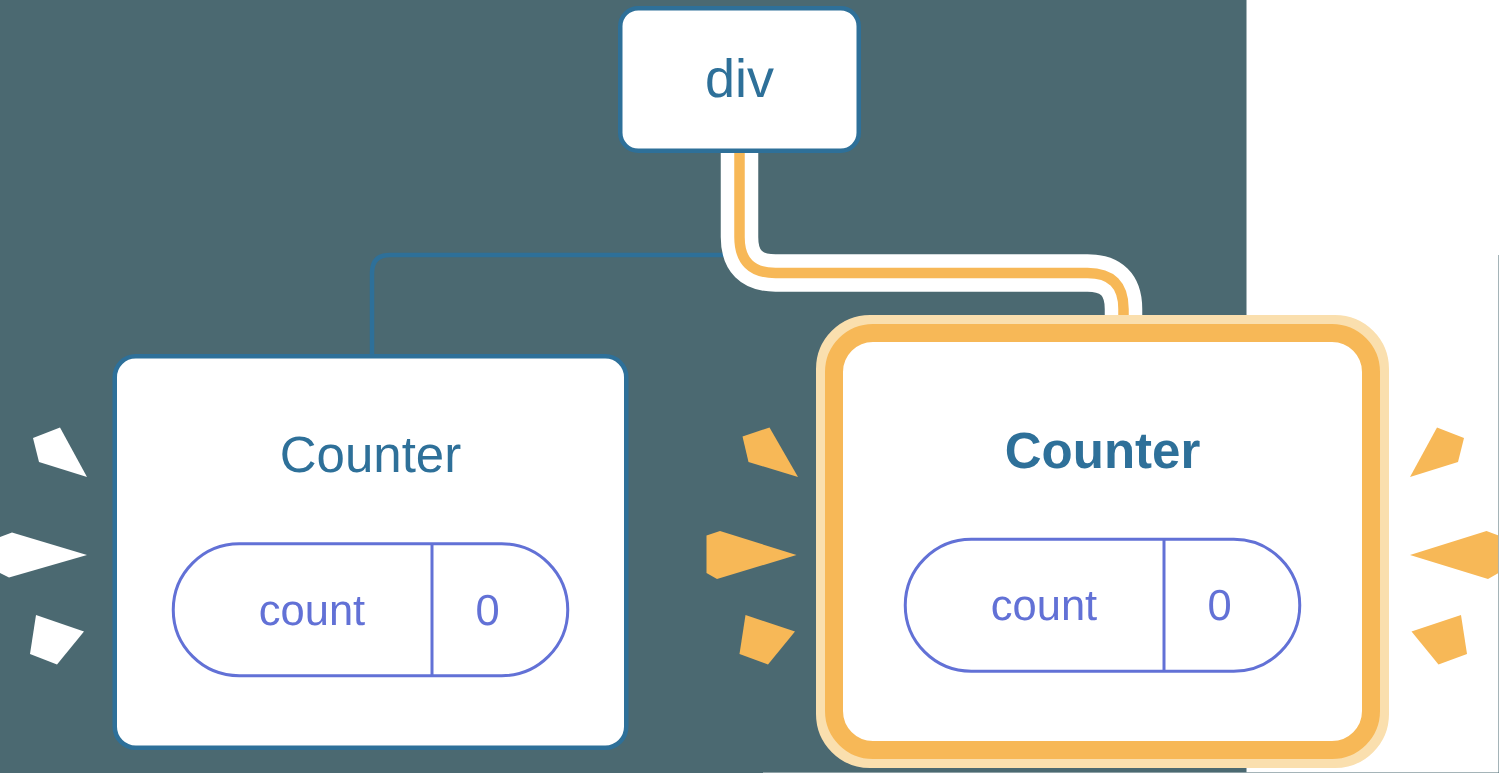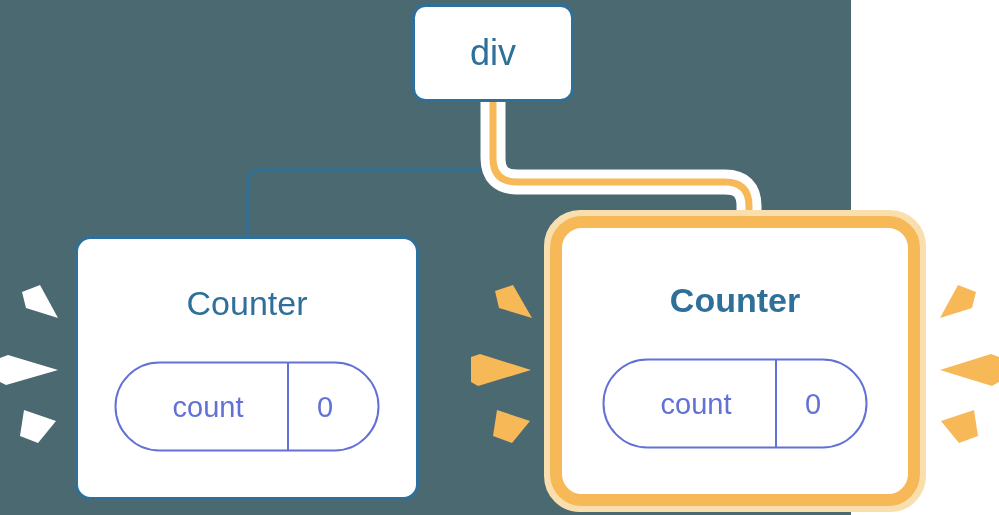--- a/index.html
+++ b/index.html
@@ -11,21 +11,20 @@
     width: 999px;
     height: 515px;
     overflow: hidden;
     font-family: "Liberation Sans", sans-serif;
   }
   #stage {
     position: relative;
     width: 831px;
     height: 515px;
     background: #4b6971;
-    padding-left: 20px;
   }
   #diagram-svg {
     position: absolute;
     left: 0;
     top: 0;
     width: 999px;
     height: 515px;
     display: block;
   }
   .svg-text {

